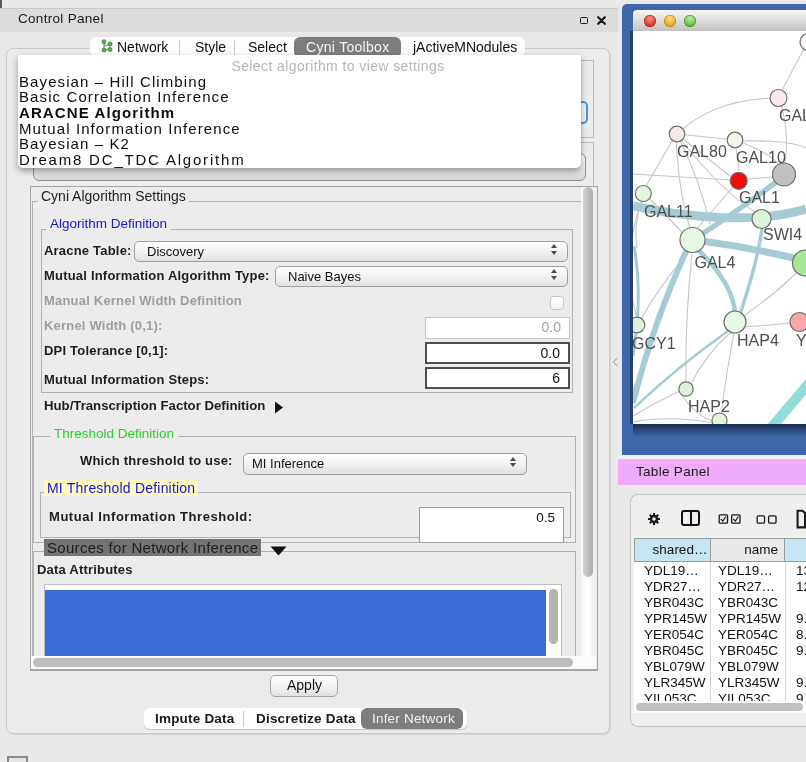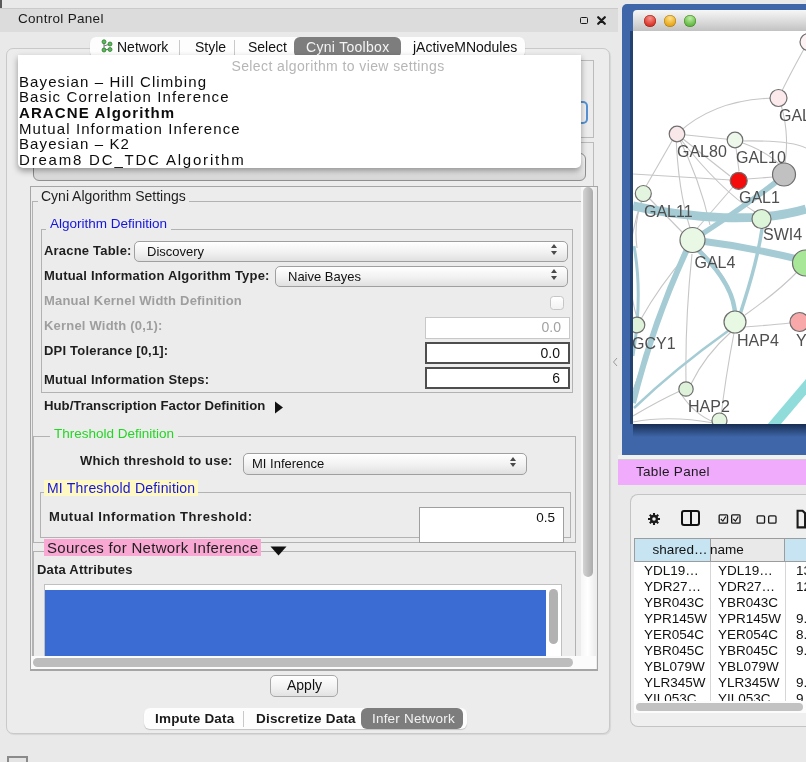--- a/index.html
+++ b/index.html
@@ -99,21 +99,21 @@
   <span class="ct" style="left:8px;">MI Inference</span>
     <span class="arr" style="top:2.5px;"></span>
 </div>
 
 <div class="abs" style="left:40px;top:492px;width:529px;height:44px;border:1px solid #b2b2b2;"></div>
 <div class="abs" style="left:44px;top:480px;background:#fef9c3;padding:0 3px;font-size:14px;letter-spacing:0.2px;color:#1414dd;">MI Threshold Definition</div>
 <div class="lbl" style="left:49px;top:509px;letter-spacing:0.55px;">Mutual Information Threshold:</div>
 <div class="inp" style="left:419px;top:507px;width:135px;height:19px;border:1px solid #9f9f9f;padding:2px 8px 13px 0;font-size:13.5px;">0.5</div>
 
 <div class="abs" style="left:33px;top:551px;width:541px;height:118px;border:1px solid #b2b2b2;border-bottom:none;"></div>
-<div class="abs" style="left:44px;top:539px;background:#f9a8d4;padding:0 3px;font-size:15px;letter-spacing:0.3px;color:#1e1e1e;">Sources for Network Inference</div>
+<div class="abs" style="left:44px;top:539px;background:#737373;padding:0 3px;font-size:15px;letter-spacing:0.3px;color:#1e1e1e;">Sources for Network Inference</div>
 <svg class="abs" style="left:270px;top:546px;" width="17" height="10" viewBox="0 0 17 10">
   <path d="M0.5 0.5 L16.5 0.5 L8.5 9.5 Z" fill="#111"></path>
 </svg>
 <div class="lbl" style="left:37px;top:562px;">Data Attributes</div>
 
 <div class="abs" style="left:44px;top:584px;width:516px;height:85px;background:#fff;border:1px solid #c0c0c0;border-bottom:none;overflow:hidden;">
   <div class="abs" style="left:0px;top:5px;width:501px;height:80px;background:#3a6cd4;"></div>
   <div class="abs" style="left:504px;top:4px;width:9px;height:55px;background:#b2b2b2;border-radius:5px;"></div>
 </div>
 
@@ -270,21 +270,21 @@
 </svg>
 <svg class="abs" style="left:795px;top:509px;" width="11" height="20" viewBox="0 0 11 24">
   <path d="M2 2 H8 L11 5 V22 H2 Z" fill="none" stroke="#1a1a1a" stroke-width="2.5"></path>
 </svg>
 
 <div class="abs" style="left:634px;top:538px;width:172px;height:175px;background:#fff;overflow:hidden;">
   <div class="abs" style="left:0;top:0;width:76px;height:24px;background:#c6e4f2;border:1px solid #9c9c9c;border-right:none;box-sizing:border-box;"></div>
   <div class="abs" style="left:76px;top:0;width:75px;height:24px;background:#e9e9e9;border:1px solid #9c9c9c;box-sizing:border-box;"></div>
   <div class="abs" style="left:151px;top:0;width:21px;height:24px;background:#c6e4f2;border-top:1px solid #9c9c9c;border-bottom:1px solid #9c9c9c;box-sizing:border-box;"></div>
   <div class="abs" style="left:8px;top:4px;width:76px;text-align:center;font-size:13.5px;color:#111;">shared…</div>
-  <div class="abs" style="left:76px;top:4px;width:68px;text-align:left;font-size:13.5px;color:#111;">name</div>
+  <div class="abs" style="left:76px;top:4px;width:68px;text-align:right;font-size:13.5px;color:#111;">name</div>
   <div class="abs" style="left:76px;top:24px;width:1px;height:139px;background:#d6d6d6;"></div>
   <div class="abs" style="left:151px;top:24px;width:1px;height:139px;background:#d6d6d6;"></div>
   <div class="abs" style="left:10px;top:24.5px;font-size:13.5px;color:#111;line-height:16px;">YDL19…<br>YDR27…<br>YBR043C<br>YPR145W<br>YER054C<br>YBR045C<br>YBL079W<br>YLR345W<br>YIL053C</div>
   <div class="abs" style="left:84px;top:24.5px;font-size:13.5px;color:#111;line-height:16px;">YDL19…<br>YDR27…<br>YBR043C<br>YPR145W<br>YER054C<br>YBR045C<br>YBL079W<br>YLR345W<br>YIL053C</div>
   <div class="abs" style="left:162px;top:24.5px;font-size:13.5px;color:#111;line-height:16px;">13<br>12<br><br>9.<br>8.<br>9.<br><br>9.<br>9.</div>
   <div class="abs" style="left:0;top:163px;width:172px;height:12px;background:#fcfcfc;"></div>
   <div class="abs" style="left:2px;top:164.5px;width:167px;height:8.5px;background:#c2c2c2;border-radius:5px;"></div>
 </div>
 
 <svg class="abs" style="left:612px;top:357px;" width="6" height="10" viewBox="0 0 6 10">

